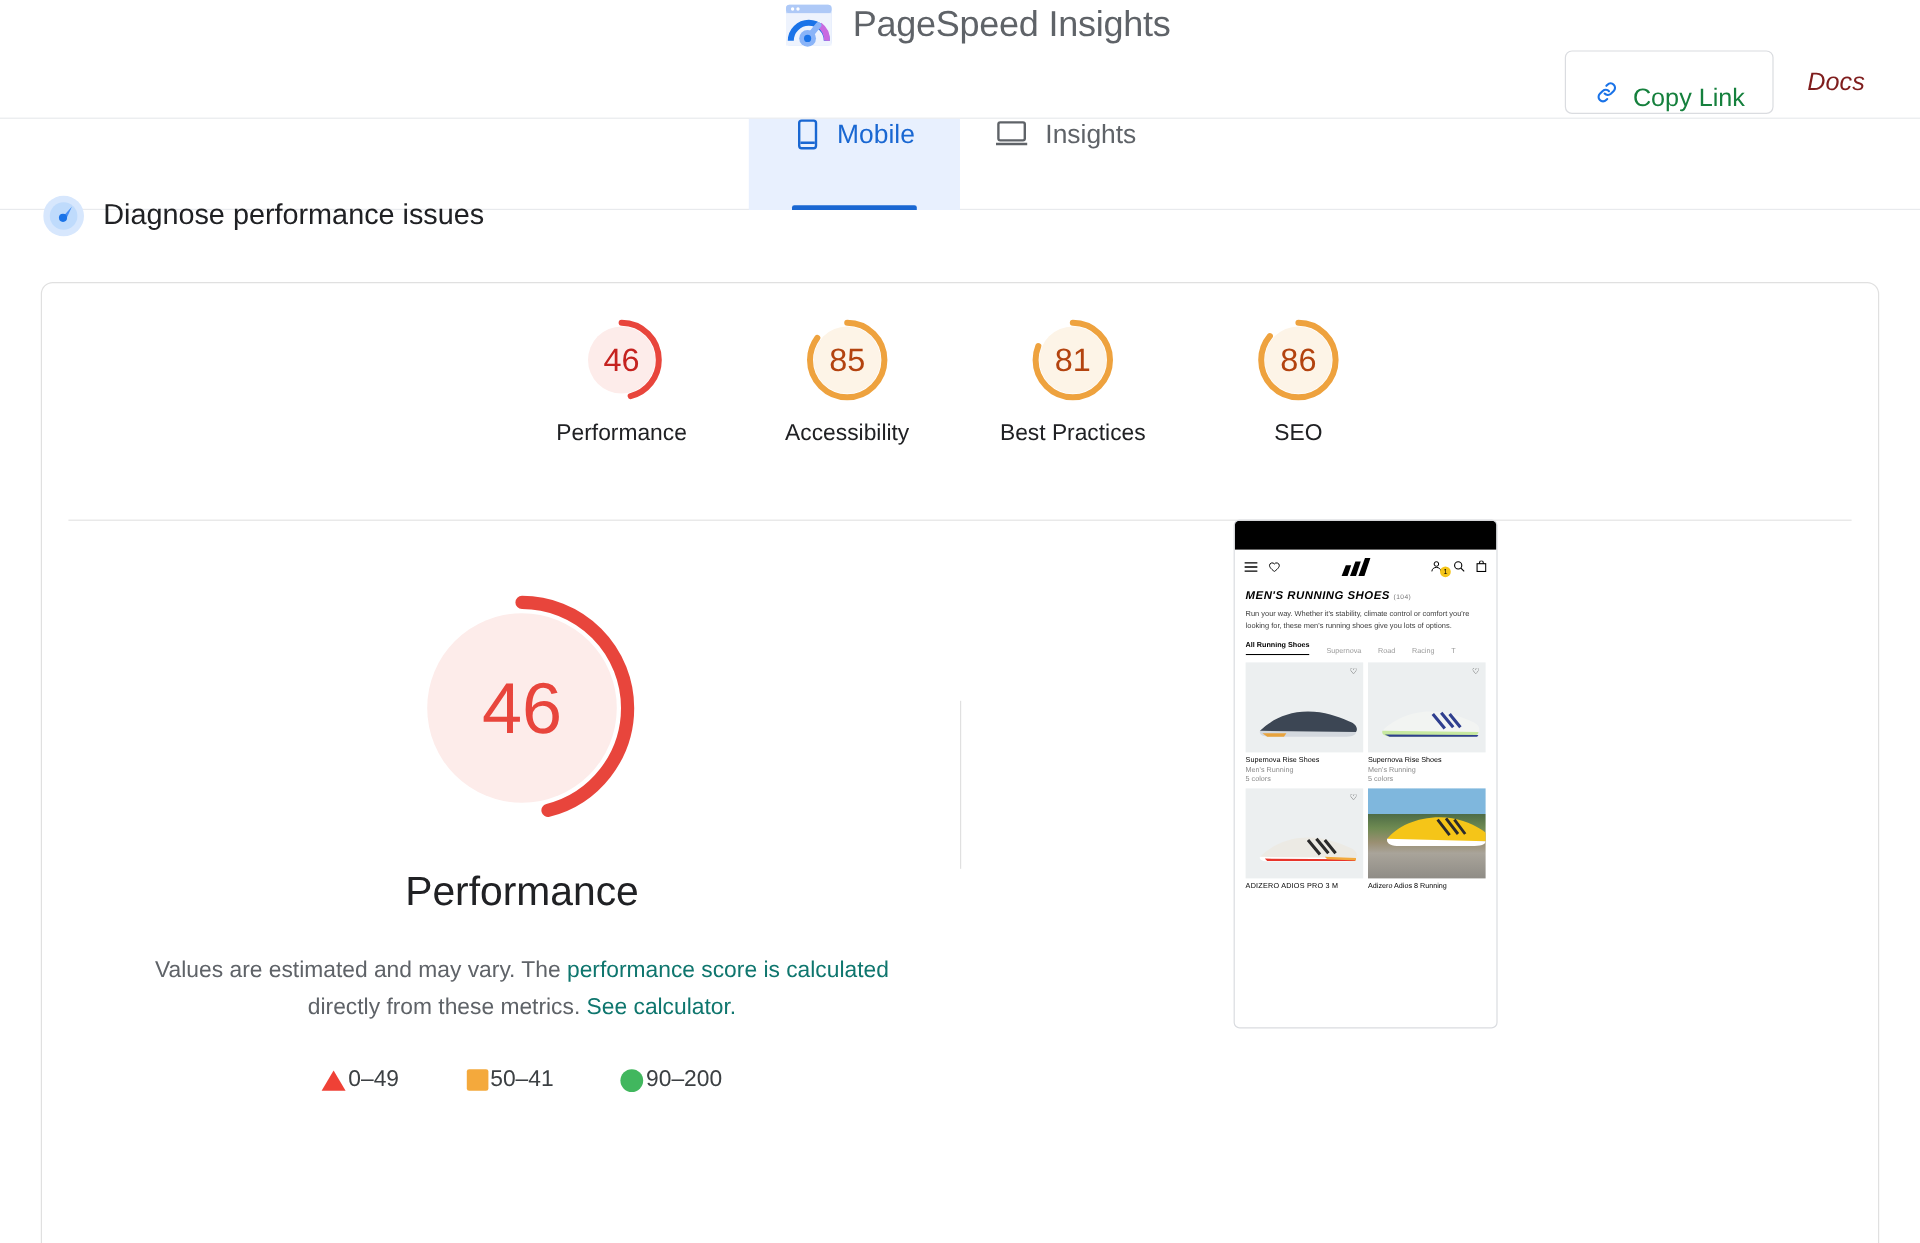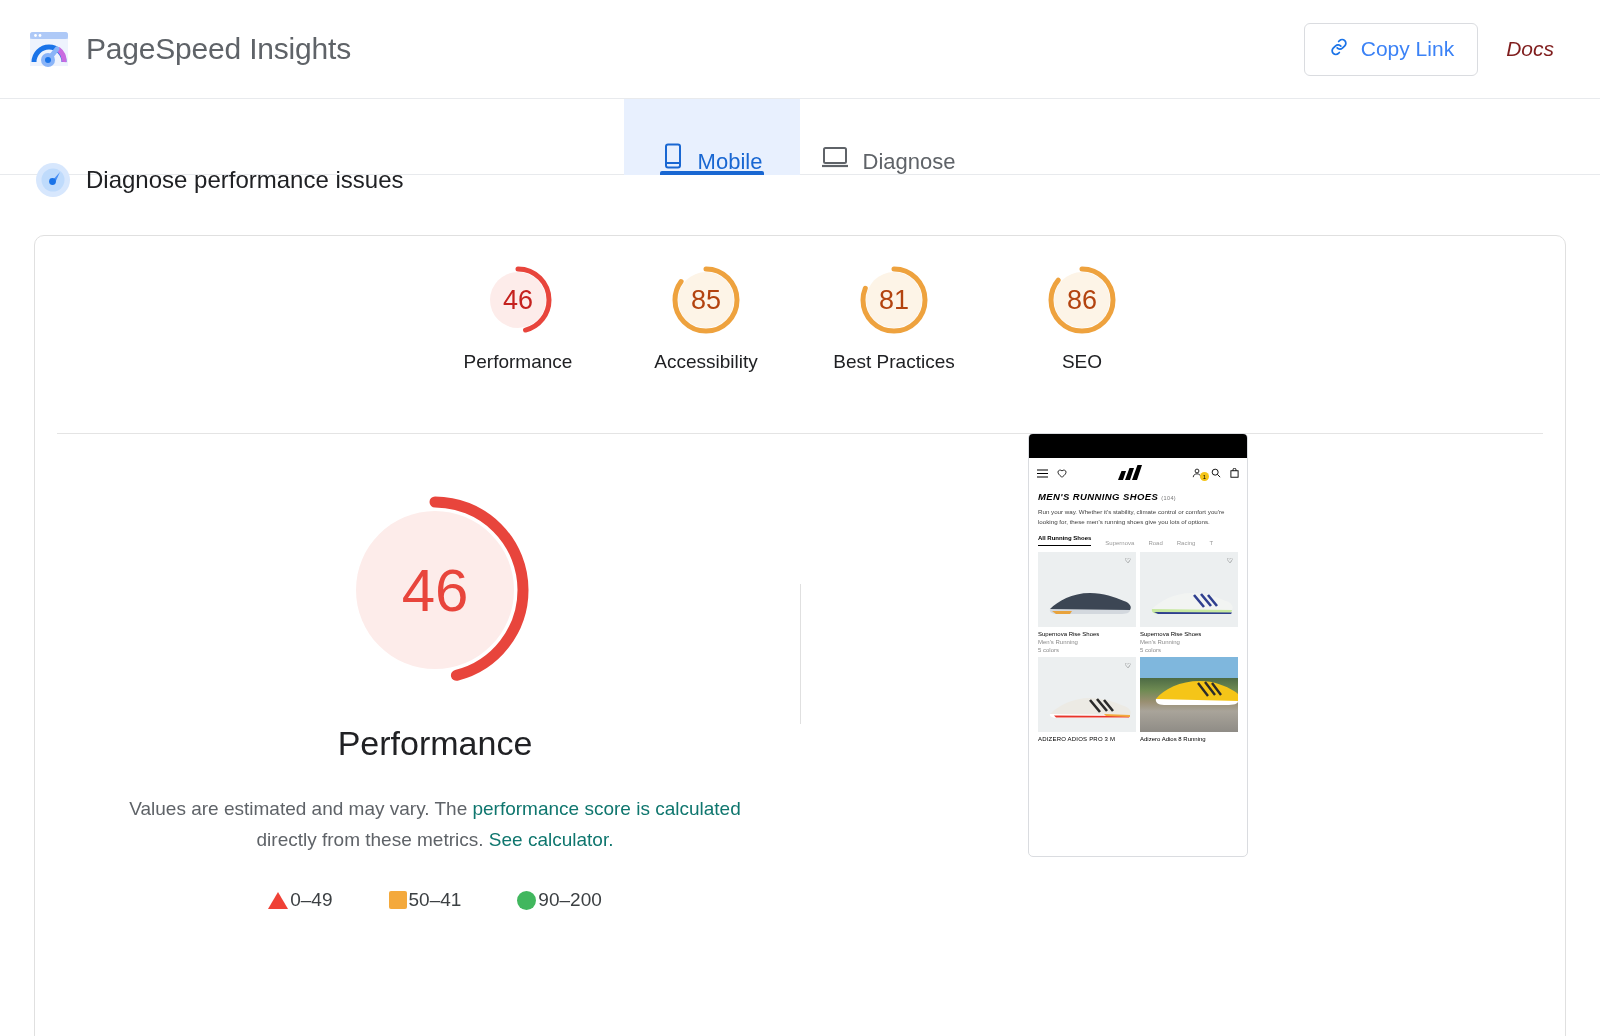--- a/index.html
+++ b/index.html
@@ -9,51 +9,51 @@
     font-family: "Liberation Sans", sans-serif;
     color: #202124;
     overflow: hidden;
   }
 
   
   .app-header {
     position: absolute; left: 0; top: 0;
     width: 1600px; height: 99px;
     border-bottom: 1px solid #e8eaed;
-    display: flex; align-items: center;
+    display: flex; align-items: center; flex-direction: column;
   }
   .brand { display: flex; align-items: center; gap: 16px; margin-left: 28px; }
   .brand-logo { width: 42px; height: 42px; display: block; }
   .brand-title { font-size: 30px; color: #5f6368; font-weight: 400; letter-spacing: -0.2px; }
   .header-right {
     margin-left: auto; margin-right: 26px;
     display: flex; align-items: center; gap: 8px;
   }
   .copy-link-btn {
-    display: flex; align-items: center; gap: 11px;
+    display: flex; align-items: flex-end; gap: 11px;
     height: 53px; padding: 0 23px;
     border: 1px solid #dadce0; border-radius: 6px;
     background: #fff; cursor: pointer;
-    font-size: 21px; color: #3b82f6;
+    font-size: 21px; color: #15803d;
     font-family: "Liberation Sans", sans-serif;
   }
   .docs-link {
     font-size: 21px; color: #7f1d1d; text-decoration: none;
     padding: 0 20px; cursor: pointer; font-style: italic;
   }
 
   
   .tabbar {
     position: absolute; left: 0; top: 99px; width: 1600px; height: 76px;
     border-bottom: 1px solid #e8eaed;
     display: flex; justify-content: center;
   }
   .tab {
     position: relative;
-    display: flex; align-items: flex-end; justify-content: center; gap: 14px;
+    display: flex; align-items: flex-start; justify-content: center; gap: 14px;
     width: 176px; height: 76px;
     font-size: 22px; color: #5f6368; cursor: pointer;
   }
   .tab.active { background: #e8f0fe; color: #1967d2; }
   .tab.active::after {
     content: ""; position: absolute; left: 36px; right: 36px; bottom: 0;
     height: 4px; background: #1967d2; border-radius: 2px 2px 0 0;
   }
 
   
@@ -229,21 +229,21 @@
     </span>
     <span>Mobile</span>
   </div>
   <div class="tab">
     <span>
       <svg width="28" height="24" viewBox="0 0 28 24" fill="none" stroke="#5f6368" stroke-width="2">
         <rect x="3" y="3" width="22" height="15" rx="1.5"></rect>
         <line x1="1" y1="21" x2="27" y2="21" stroke-width="2.2"></line>
       </svg>
     </span>
-    <span>Diagnose</span>
+    <span>Insights</span>
   </div>
 </div>
 
 <div class="diagnose-row">
   <span class="diagnose-icon">
     <svg viewBox="0 0 34 34" width="34" height="34">
       <circle cx="17" cy="17" r="17" fill="#d7e7fd"></circle>
       <circle cx="17" cy="17" r="11.5" fill="#bfdbfc"></circle>
       <path d="M16 18 L24 9 L19 20 Z" fill="#4a90f5"></path>
       <circle cx="16.5" cy="18.5" r="3.4" fill="#1a73e8"></circle>

